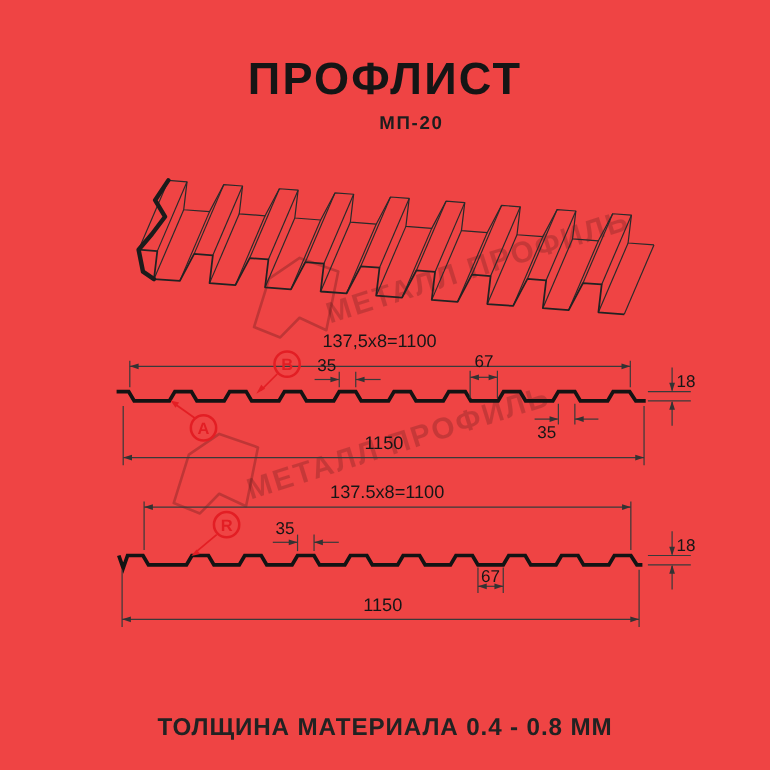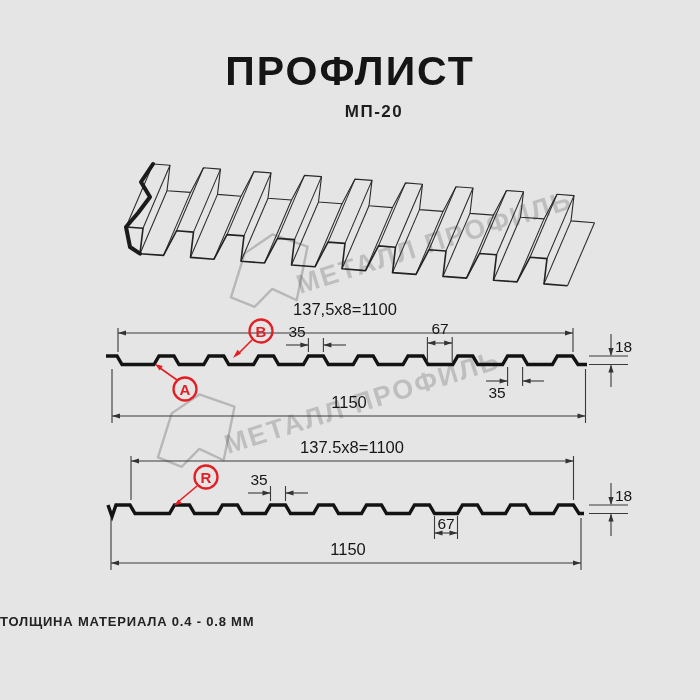--- a/index.html
+++ b/index.html
@@ -1,22 +1,22 @@
 <!DOCTYPE html>
 <html><head>
 <meta charset="utf-8">
 <style>
   html,body{margin:0;padding:0;background:#ffffff;}
-  .page{position:relative;width:700px;height:700px;background:#e5e5e5;overflow:hidden;
+  .page{position:relative;width:700px;height:700px;background:#ef4444;overflow:hidden;
         font-family:"Liberation Sans", sans-serif;}
   .hdr{position:absolute;top:50px;left:0;width:700px;text-align:center;}
   .title{font-size:41px;font-weight:700;letter-spacing:2px;color:#151515;line-height:1.05;}
   .subtitle{margin-top:9px;font-size:17px;font-weight:700;letter-spacing:1.5px;color:#1d1d1d;padding-left:48px;}
-  .caption{position:absolute;top:614px;left:0;width:700px;
-           font-size:13px;font-weight:600;letter-spacing:0.8px;color:#222;}
+  .caption{position:absolute;top:648px;left:0;width:700px;text-align:center;
+           font-size:22px;font-weight:600;letter-spacing:0.8px;color:#222;}
   svg{position:absolute;top:0;left:0;}
   
   .s3f{fill:none;stroke:#222;stroke-width:1.6;stroke-linejoin:round;}
   .s3b{fill:none;stroke:#2a2a2a;stroke-width:1.1;stroke-linejoin:round;}
   .s3r{stroke:#2a2a2a;stroke-width:1.05;}
   .s3e{fill:none;stroke:#1b1b1b;stroke-width:4;stroke-linejoin:round;stroke-linecap:round;}
   
   .prof{fill:none;stroke:#131313;stroke-width:3.4;stroke-linejoin:miter;}
   .dl{stroke:#3a3a3a;stroke-width:1.1;fill:none;}
   .ah{fill:#333;stroke:none;}

